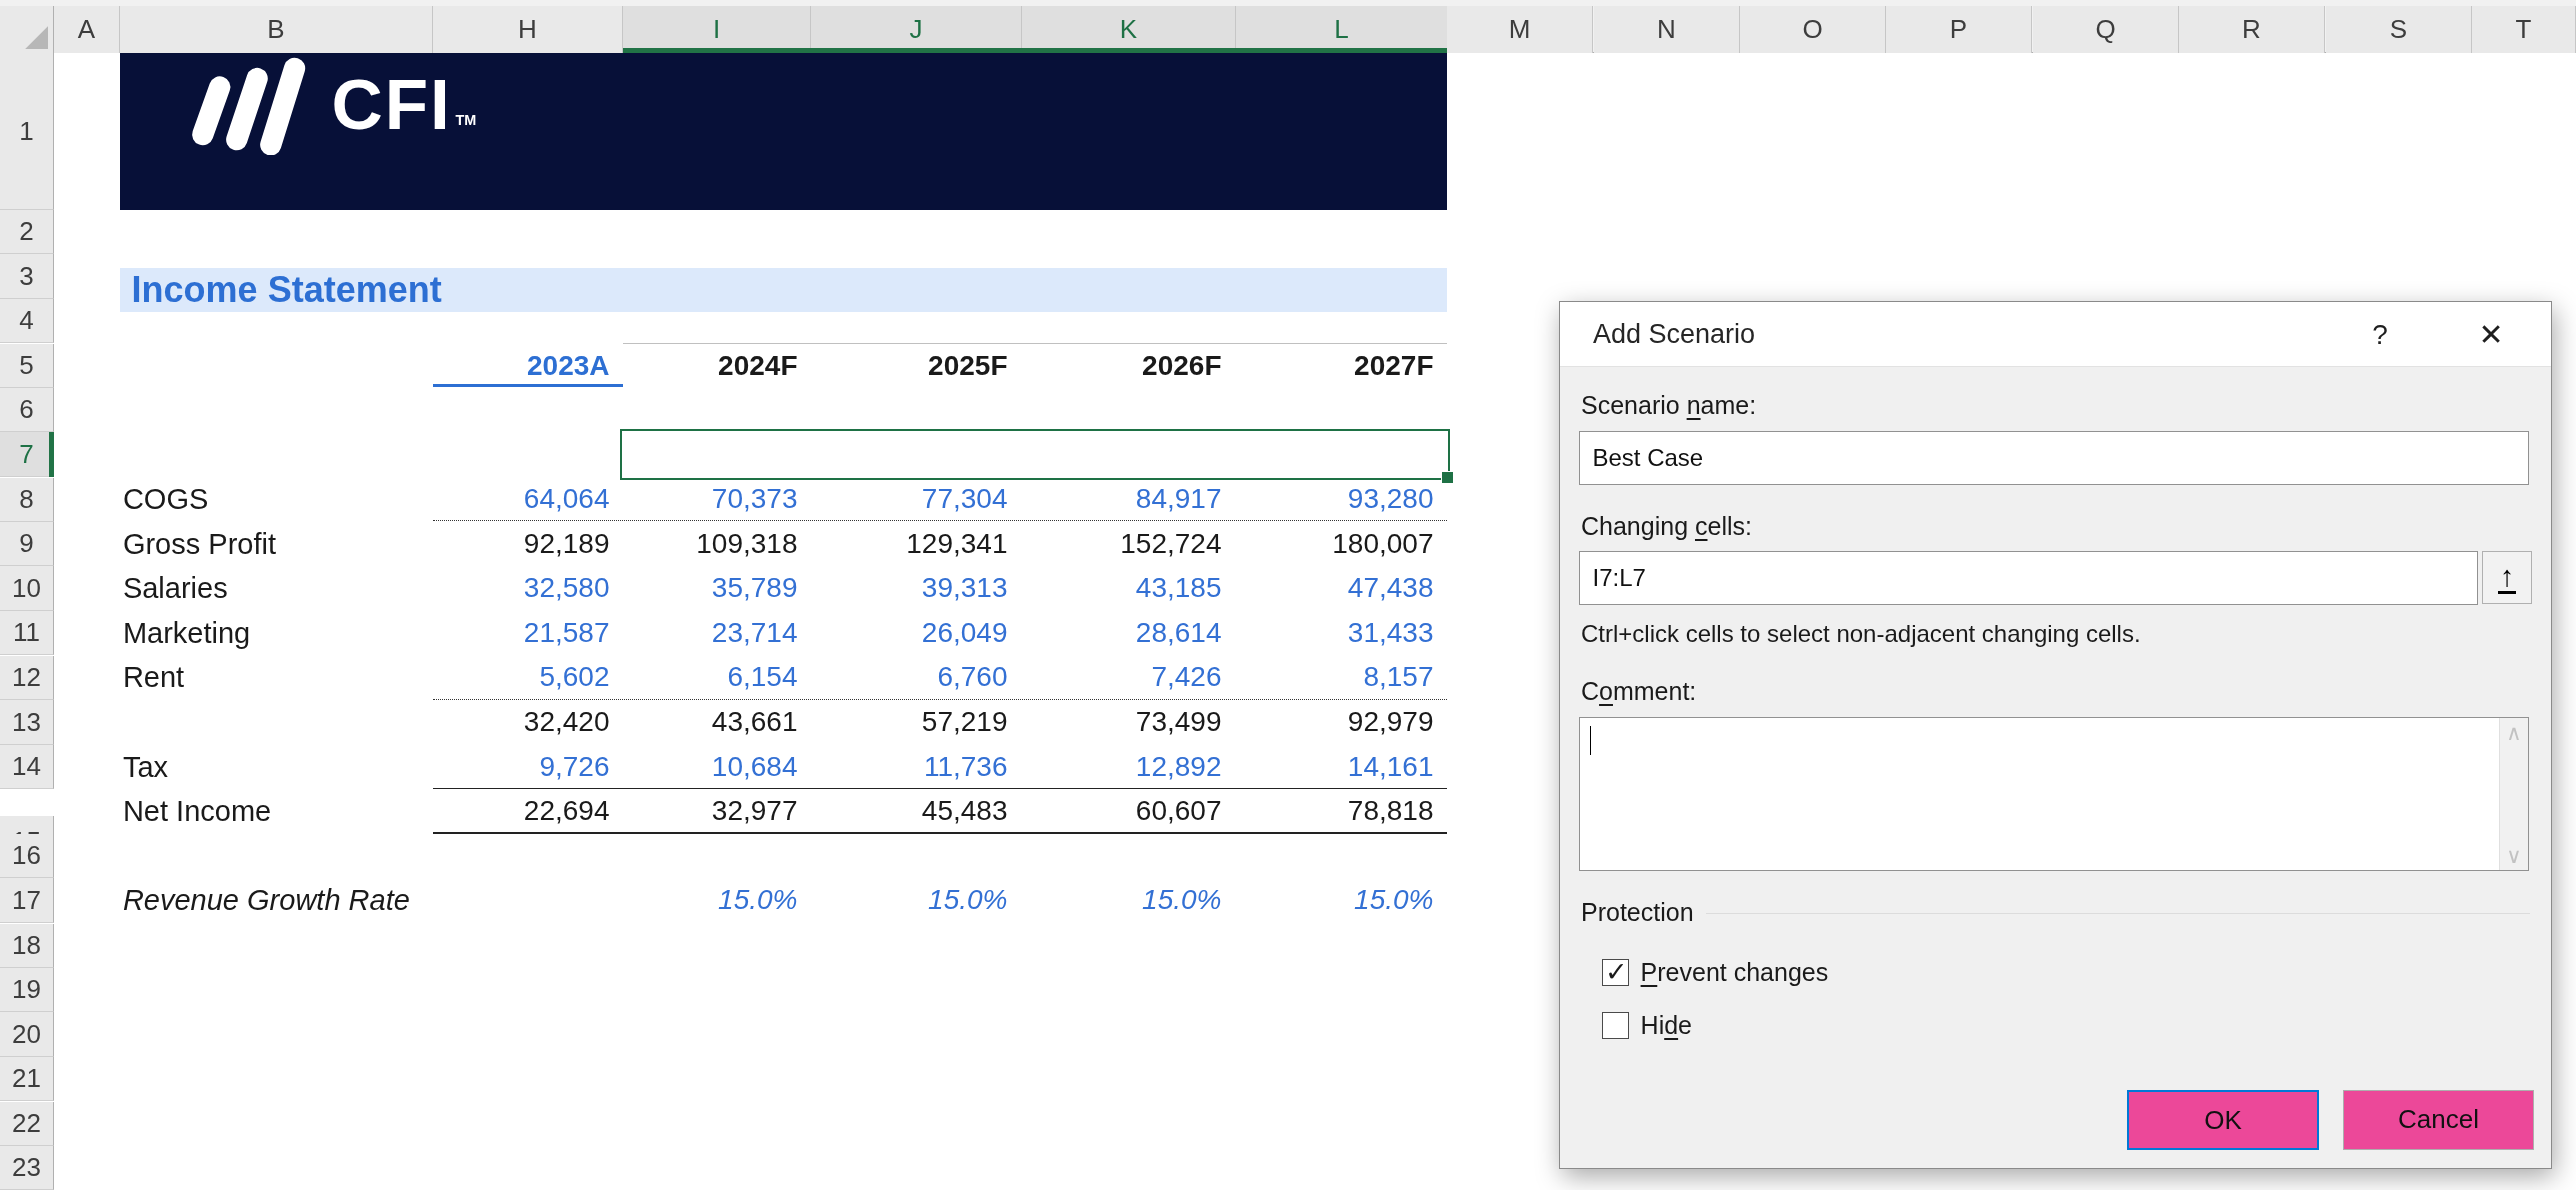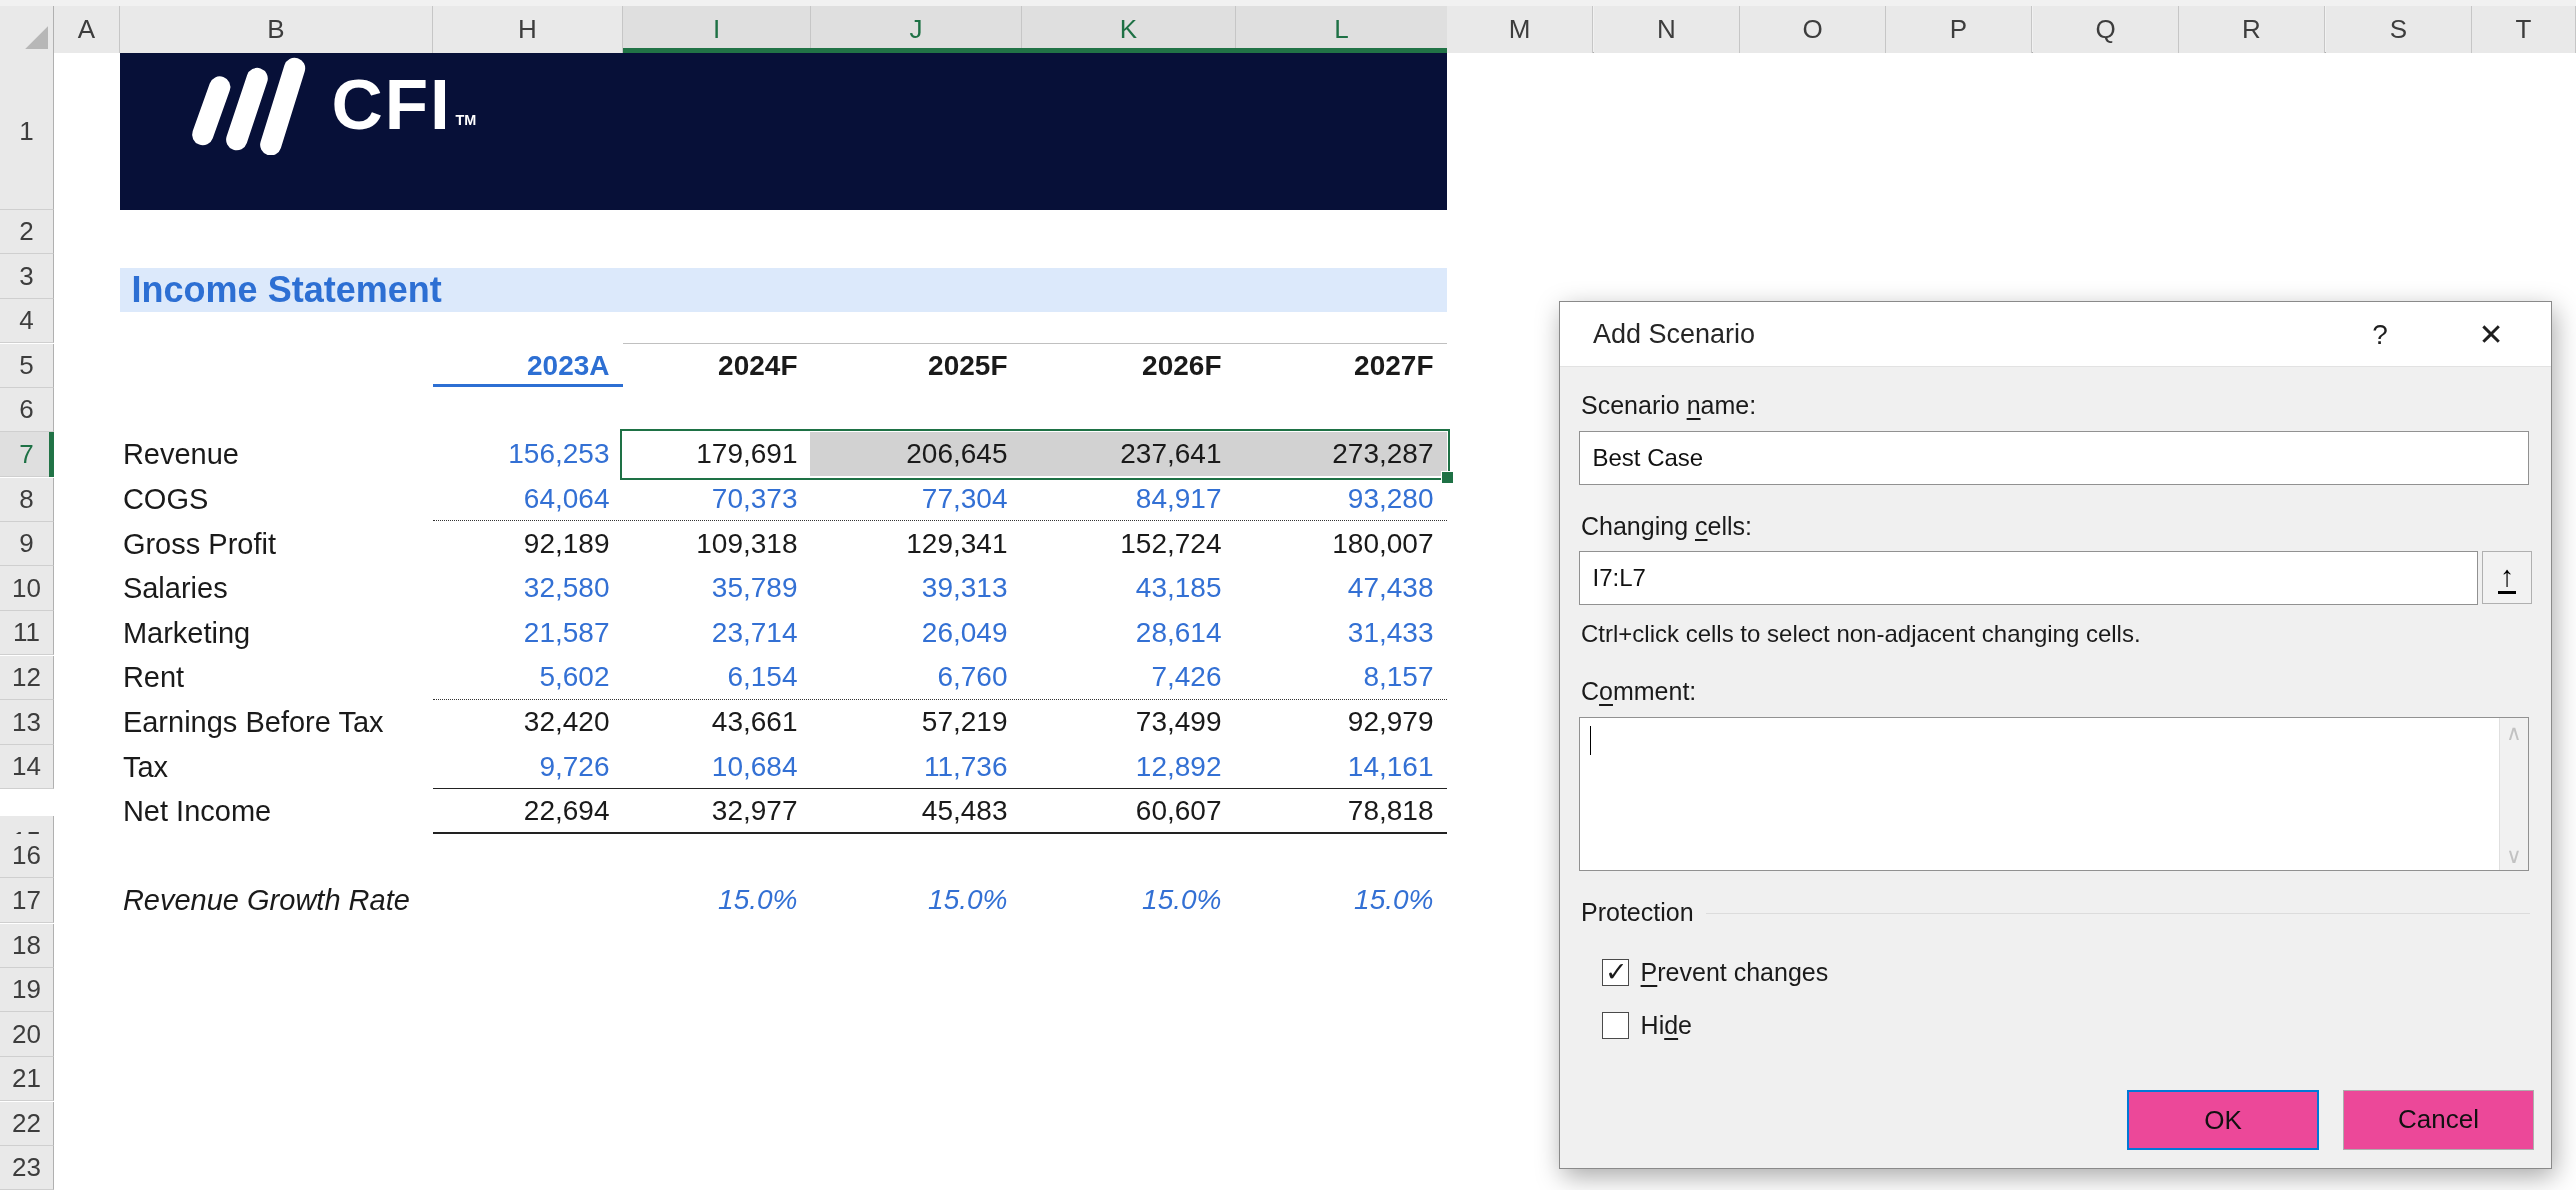--- a/index.html
+++ b/index.html
@@ -174,28 +174,20 @@
   <div class="yearrow">
     <div class="num c-h yearh year-act">2023A</div>
     <div class="num c-i yearh dark">2024F</div>
     <div class="num c-j yearh dark">2025F</div>
     <div class="num c-k yearh dark">2026F</div>
     <div class="num c-l yearh dark">2027F</div>
   </div>
   <div class="ln ln-blue"></div>
 
   <div class="rows-area">
-    <div class="trow" style="top:0px">
-      <div class="rlabel">Revenue</div>
-      <div class="num c-h blue">156,253</div>
-      <div class="num c-i dark">179,691</div>
-      <div class="num c-j dark selfill">206,645</div>
-      <div class="num c-k dark selfill">237,641</div>
-      <div class="num c-l dark selfill">273,287</div>
-    </div>
     <div class="trow" style="top:45px">
       <div class="rlabel">COGS</div>
       <div class="num c-h blue">64,064</div>
       <div class="num c-i blue">70,373</div>
       <div class="num c-j blue">77,304</div>
       <div class="num c-k blue">84,917</div>
       <div class="num c-l blue">93,280</div>
     </div>
     <div class="trow" style="top:90px">
       <div class="rlabel">Gross Profit</div>
@@ -223,21 +215,20 @@
     </div>
     <div class="trow" style="top:223px">
       <div class="rlabel">Rent</div>
       <div class="num c-h blue">5,602</div>
       <div class="num c-i blue">6,154</div>
       <div class="num c-j blue">6,760</div>
       <div class="num c-k blue">7,426</div>
       <div class="num c-l blue">8,157</div>
     </div>
     <div class="trow" style="top:268px">
-      <div class="rlabel">Earnings Before Tax</div>
       <div class="num c-h dark">32,420</div>
       <div class="num c-i dark">43,661</div>
       <div class="num c-j dark">57,219</div>
       <div class="num c-k dark">73,499</div>
       <div class="num c-l dark">92,979</div>
     </div>
     <div class="trow" style="top:313px">
       <div class="rlabel">Tax</div>
       <div class="num c-h blue">9,726</div>
       <div class="num c-i blue">10,684</div>

